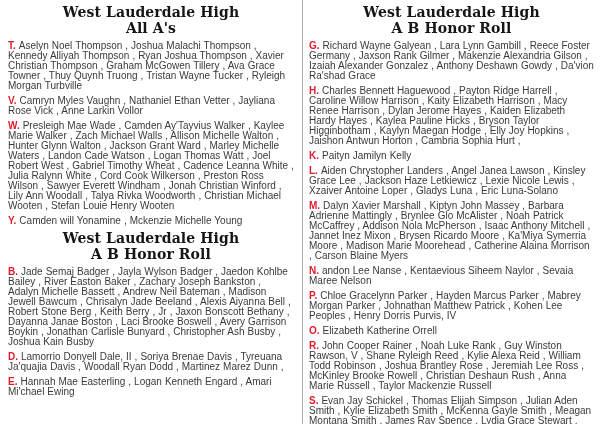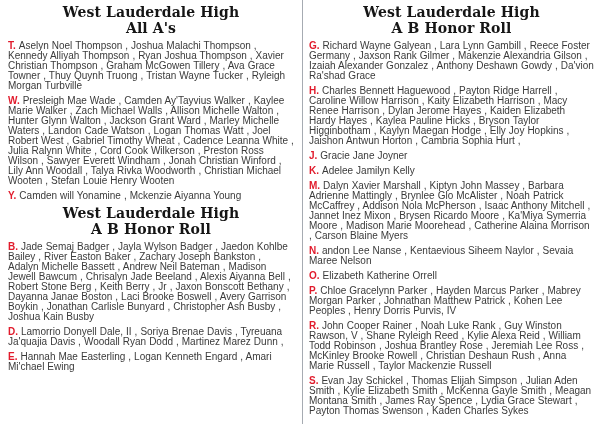--- a/index.html
+++ b/index.html
@@ -53,44 +53,45 @@
 <body>
 
 <div class="page">
   <div class="col col-left">
       <div class="section">
         <div class="section-title">
           <div class="title-line">West Lauderdale High</div>
           <div class="title-line">All A's</div>
         </div>
         <p class="group"><span class="letter">T.</span><span class="names">Aselyn Noel Thompson , Joshua Malachi Thompson , Kennedy Alliyah Thompson , Ryan Joshua Thompson , Xavier Christian Thompson , Graham McGowen Tillery , Ava Grace Towner , Thuy Quynh Truong , Tristan Wayne Tucker , Ryleigh Morgan Turbville</span></p>
+        <p class="group"><span class="letter">V.</span><span class="names">Camryn Myles Vaughn , Nathaniel Ethan Vetter , Jayliana Rose Vick , Anne Larkin Vollor</span></p>
         <p class="group"><span class="letter">W.</span><span class="names">Presleigh Mae Wade , Camden Ay'Tayvius Walker , Kaylee Marie Walker , Zach Michael Walls , Allison Michelle Walton , Hunter Glynn Walton , Jackson Grant Ward , Marley Michelle Waters , Landon Cade Watson , Logan Thomas Watt , Joel Robert West , Gabriel Timothy Wheat , Cadence Leanna White , Julia Ralynn White , Cord Cook Wilkerson , Preston Ross Wilson , Sawyer Everett Windham , Jonah Christian Winford , Lily Ann Woodall , Talya Rivka Woodworth , Christian Michael Wooten , Stefan Louie Henry Wooten</span></p>
-        <p class="group"><span class="letter">Y.</span><span class="names">Camden will Yonamine , Mckenzie Aiyanna Young</span></p>
+        <p class="group"><span class="letter">Y.</span><span class="names">Camden will Yonamine , Mckenzie Michelle Young</span></p>
       </div>
       <div class="section">
         <div class="section-title">
           <div class="title-line">West Lauderdale High</div>
           <div class="title-line">A B Honor Roll</div>
         </div>
         <p class="group"><span class="letter">B.</span><span class="names">Jade Semaj Badger , Jayla Wylson Badger , Jaedon Kohlbe Bailey , River Easton Baker , Zachary Joseph Bankston , Adalyn Michelle Bassett , Andrew Neil Bateman , Madison Jewell Bawcum , Chrisalyn Jade Beeland , Alexis Aiyanna Bell , Robert Stone Berg , Keith Berry , Jr , Jaxon Bonscott Bethany , Dayanna Janae Boston , Laci Brooke Boswell , Avery Garrison Boykin , Jonathan Carlisle Bunyard , Christopher Ash Busby , Joshua Kain Busby</span></p>
         <p class="group"><span class="letter">D.</span><span class="names">Lamorrio Donyell Dale, II , Soriya Brenae Davis , Tyreuana Ja'quajia Davis , Woodall Ryan Dodd , Martinez Marez Dunn ,</span></p>
         <p class="group"><span class="letter">E.</span><span class="names">Hannah Mae Easterling , Logan Kenneth Engard , Amari Mi'chael Ewing</span></p>
       </div>
     </div>
   <div class="col col-right">
       <div class="section">
         <div class="section-title">
           <div class="title-line">West Lauderdale High</div>
           <div class="title-line">A B Honor Roll</div>
         </div>
         <p class="group"><span class="letter">G.</span><span class="names">Richard Wayne Galyean , Lara Lynn Gambill , Reece Foster Germany , Jaxson Rank Gilmer , Makenzie Alexandria Gilson , Izaiah Alexander Gonzalez , Anthony Deshawn Gowdy , Da'vion Ra'shad Grace</span></p>
         <p class="group"><span class="letter">H.</span><span class="names">Charles Bennett Haguewood , Payton Ridge Harrell , Caroline Willow Harrison , Kaity Elizabeth Harrison , Macy Renee Harrison , Dylan Jerome Hayes , Kaiden Elizabeth Hardy Hayes , Kaylea Pauline Hicks , Bryson Taylor Higginbotham , Kaylyn Maegan Hodge , Elly Joy Hopkins , Jaishon Antwun Horton , Cambria Sophia Hurt ,</span></p>
-        <p class="group"><span class="letter">J.</span><span class="names">Gracie Jane Joyner</span></p>
-        <p class="group"><span class="letter">K.</span><span class="names">Adelee Jamilyn Kelly</span></p>
+        <p class="group"><span class="letter">K.</span><span class="names">Paityn Jamilyn Kelly</span></p>
+        <p class="group"><span class="letter">L.</span><span class="names">Aiden Chrystopher Landers , Angel Janea Lawson , Kinsley Grace Lee , Jackson Haze Letkiewicz , Lexie Nicole Lewis , Xzaiver Antoine Loper , Gladys Luna , Eric Luna-Solano</span></p>
         <p class="group"><span class="letter">M.</span><span class="names">Dalyn Xavier Marshall , Kiptyn John Massey , Barbara Adrienne Mattingly , Brynlee Glo McAlister , Noah Patrick McCaffrey , Addison Nola McPherson , Isaac Anthony Mitchell , Jannet Inez Mixon , Brysen Ricardo Moore , Ka'Miya Symerria Moore , Madison Marie Moorehead , Catherine Alaina Morrison , Carson Blaine Myers</span></p>
         <p class="group"><span class="letter">N.</span><span class="names">andon Lee Nanse , Kentaevious Siheem Naylor , Sevaia Maree Nelson</span></p>
+        <p class="group"><span class="letter">P.</span><span class="names">Chloe Gracelynn Parker , Hayden Marcus Parker , Mabrey Morgan Parker , Johnathan Matthew Patrick , Kohen Lee Peoples , Henry Dorris Purvis, IV</span></p>
         <p class="group"><span class="letter">O.</span><span class="names">Elizabeth Katherine Orrell</span></p>
-        <p class="group"><span class="letter">P.</span><span class="names">Chloe Gracelynn Parker , Hayden Marcus Parker , Mabrey Morgan Parker , Johnathan Matthew Patrick , Kohen Lee Peoples , Henry Dorris Purvis, IV</span></p>
         <p class="group"><span class="letter">R.</span><span class="names">John Cooper Rainer , Noah Luke Rank , Guy Winston Rawson, V , Shane Ryleigh Reed , Kylie Alexa Reid , William Todd Robinson , Joshua Brantley Rose , Jeremiah Lee Ross , McKinley Brooke Rowell , Christian Deshaun Rush , Anna Marie Russell , Taylor Mackenzie Russell</span></p>
         <p class="group"><span class="letter">S.</span><span class="names">Evan Jay Schickel , Thomas Elijah Simpson , Julian Aden Smith , Kylie Elizabeth Smith , McKenna Gayle Smith , Meagan Montana Smith , James Ray Spence , Lydia Grace Stewart , Payton Thomas Swenson , Kaden Charles Sykes</span></p>
       </div>
     </div>
 </div>
 
 </body></html>

